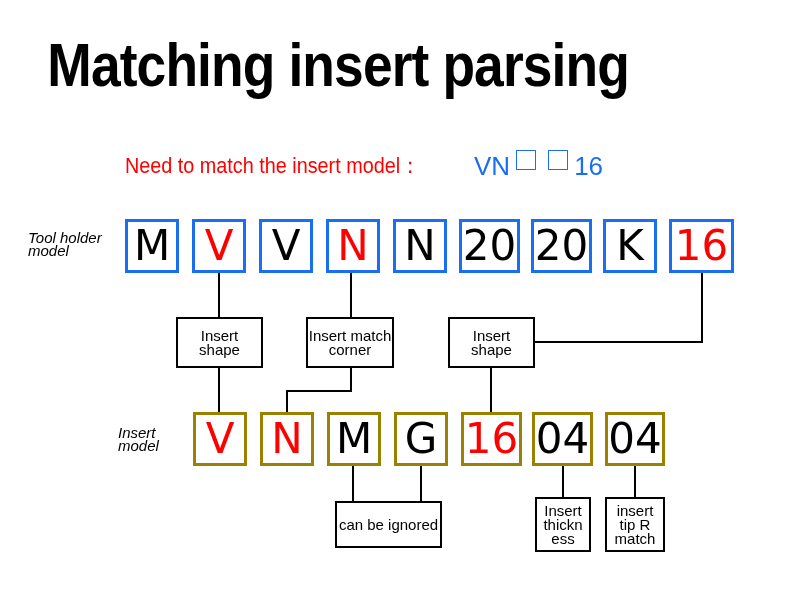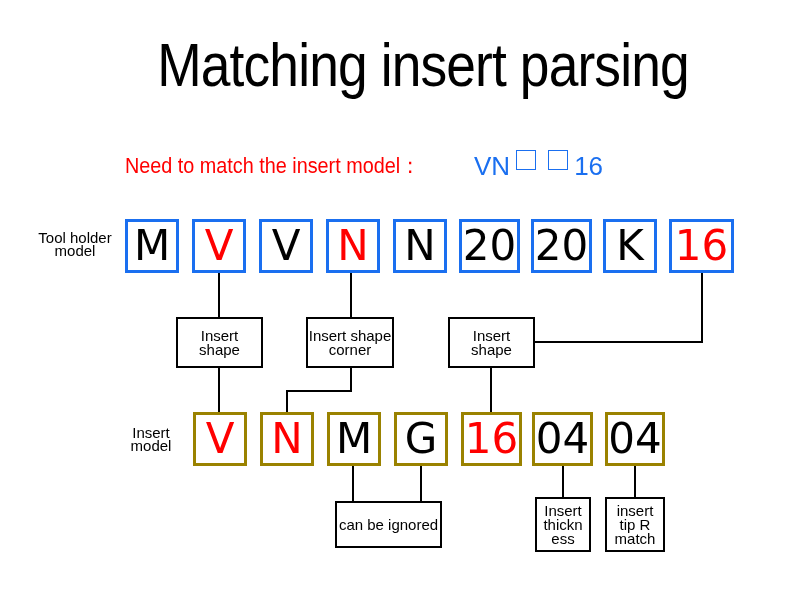--- a/index.html
+++ b/index.html
@@ -1,19 +1,19 @@
 <!DOCTYPE html>
 <html><head>
   <meta charset="utf-8">
   <style>
     html, body { margin: 0; padding: 0; background: #ffffff; }
     body { width: 790px; height: 591px; position: relative; overflow: hidden; font-family: "Liberation Sans", sans-serif; }
     #title {
-      position: absolute; left: 0; top: 30px; width: 732px; text-align: right;
-      font-family: "Liberation Sans", sans-serif; font-weight: normal; font-size: 62px; line-height: 70px;
+      position: absolute; left: 0; top: 30px; width: 732px; text-align: left;
+      font-family: "Liberation Sans", sans-serif; font-weight: bold; font-size: 62px; line-height: 70px;
       color: #000; letter-spacing: -1px;
     }
     #title span { display: inline-block; transform: scaleX(0.86); transform-origin: center; white-space: nowrap; }
     #subtitle {
       position: absolute; left: 99px; top: 152px; font-size: 22px; line-height: 28px; color: #ff0000;
       white-space: nowrap;
       margin-left: 26px;
     }
     #subtitle span { display: inline-block; transform: scaleX(0.9); transform-origin: left; }
     #model-hint {
@@ -27,21 +27,21 @@
     .code-box {
       position: absolute; box-sizing: border-box; background: #fff;
       display: flex; align-items: center; justify-content: center;
       font-family: "DejaVu Sans", sans-serif; font-size: 42px; line-height: 1;
       color: #000;
     }
     .holder { border: 3px solid #1a6ff0; top: 219px; height: 54px; }
     .insert { border: 3px solid #9a8200; top: 412px; height: 54px; }
     .red { color: #ff0000; }
     .row-label {
-      position: absolute; text-align: center; font-size: 15px; line-height: 13px; color: #000;
+      position: absolute; font-size: 15px; line-height: 13px; color: #000; font-style: italic;
     }
     .note {
       position: absolute; box-sizing: border-box; border: 2px solid #000; background: #fff;
       display: flex; align-items: center; justify-content: center; text-align: center;
       font-size: 15px; line-height: 14px; color: #000;
     }
     .note span { display: block; }
     .line { position: absolute; background: #000; }
   </style>
 </head>
@@ -96,21 +96,21 @@
 <div class="line" style="left:534px; top:341px; width:169px; height:1.5px;"></div>
 
 <div class="note" style="left:176px; top:317px; width:87px; height:51px;">
   <div>
       <span>Insert</span>
       <span>shape</span>
     </div>
 </div>
 <div class="note" style="left:306px; top:317px; width:88px; height:51px;">
   <div>
-      <span>Insert shape</span>
+      <span>Insert match</span>
       <span>corner</span>
     </div>
 </div>
 <div class="note" style="left:448px; top:317px; width:87px; height:51px;">
   <div>
       <span>Insert</span>
       <span>shape</span>
     </div>
 </div>
 

